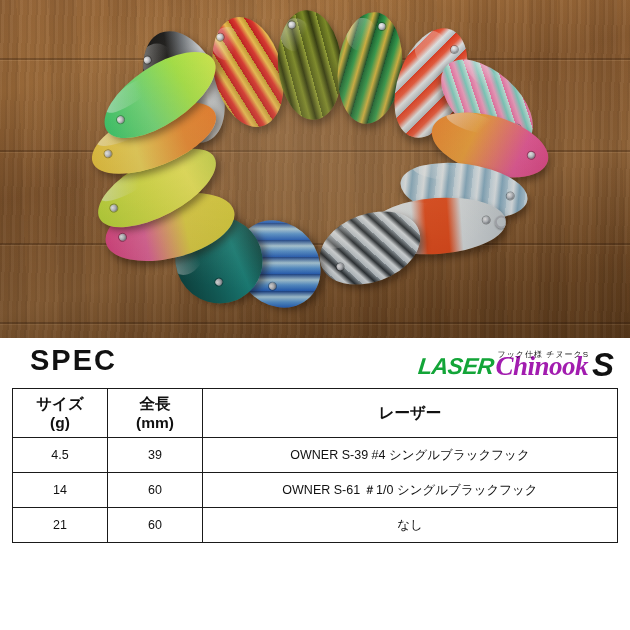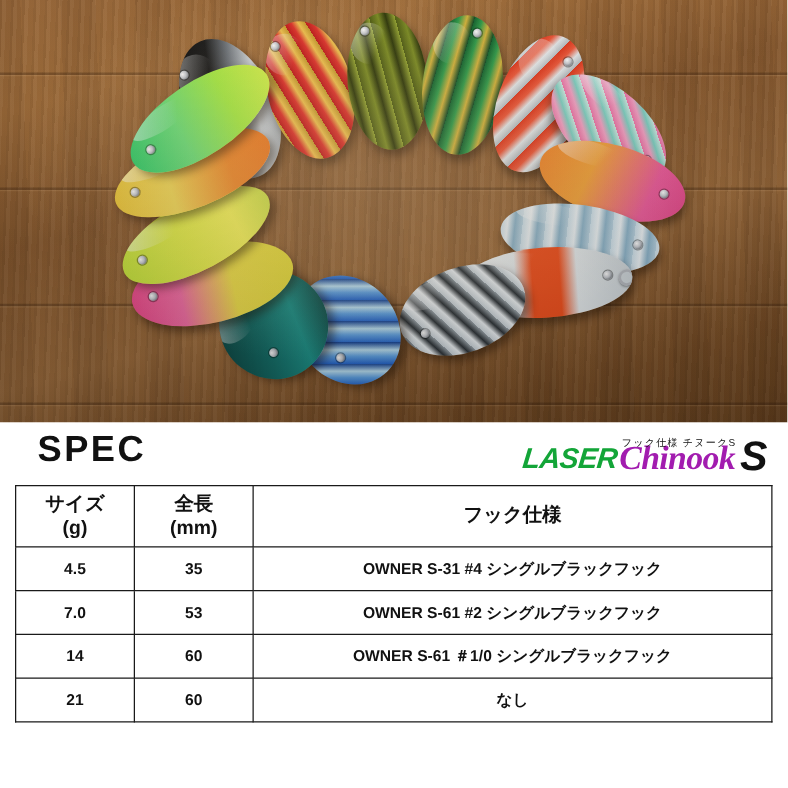--- a/index.html
+++ b/index.html
@@ -160,21 +160,20 @@
   }
   table.spec {
     border-collapse: collapse;
     width: 606px;
     table-layout: fixed;
   }
   table.spec th, table.spec td {
     border: 1px solid #1a1a1a;
     text-align: center;
     color: #111;
-    font-weight: bold;
   }
   table.spec th {
     height: 46px;
     font-size: 15.5px;
     font-weight: bold;
     line-height: 1.25;
     font-family: "Liberation Sans", sans-serif;
   }
   table.spec td {
     height: 32px;
@@ -302,34 +301,29 @@
         <tr>
           <th>
             <div>サイズ</div>
             <div>(g)</div>
           </th>
           <th>
             <div>全長</div>
             <div>(mm)</div>
           </th>
           <th>
-            <div>フック仕様</div>
+            <div>レーザー</div>
           </th>
         </tr>
       </thead>
       <tbody id="spec-body">
         <tr>
           <td>4.5</td>
-          <td>35</td>
-          <td>OWNER S-31 #4 シングルブラックフック</td>
-        </tr>
-        <tr>
-          <td>7.0</td>
-          <td>53</td>
-          <td>OWNER S-61 #2 シングルブラックフック</td>
+          <td>39</td>
+          <td>OWNER S-39 #4 シングルブラックフック</td>
         </tr>
         <tr>
           <td>14</td>
           <td>60</td>
           <td>OWNER S-61 ＃1/0 シングルブラックフック</td>
         </tr>
         <tr>
           <td>21</td>
           <td>60</td>
           <td>なし</td>

